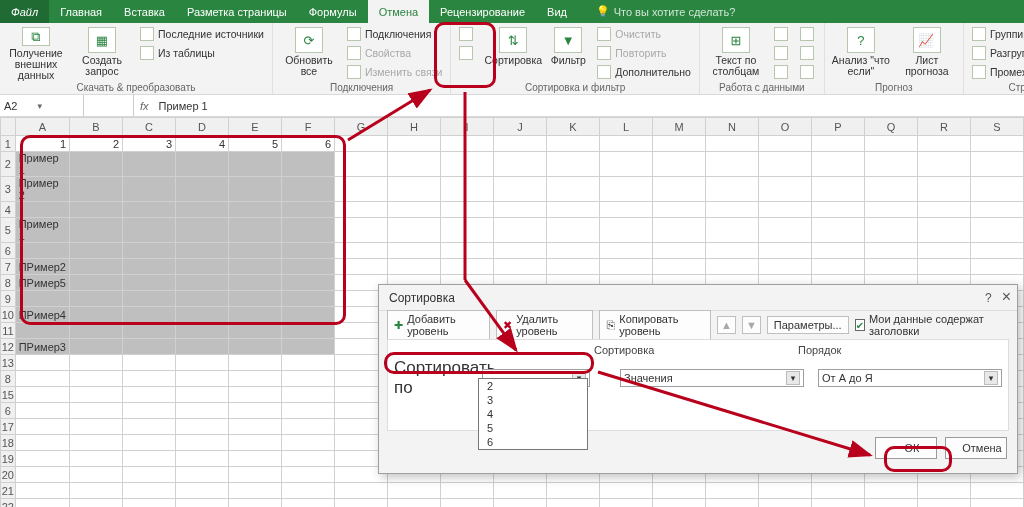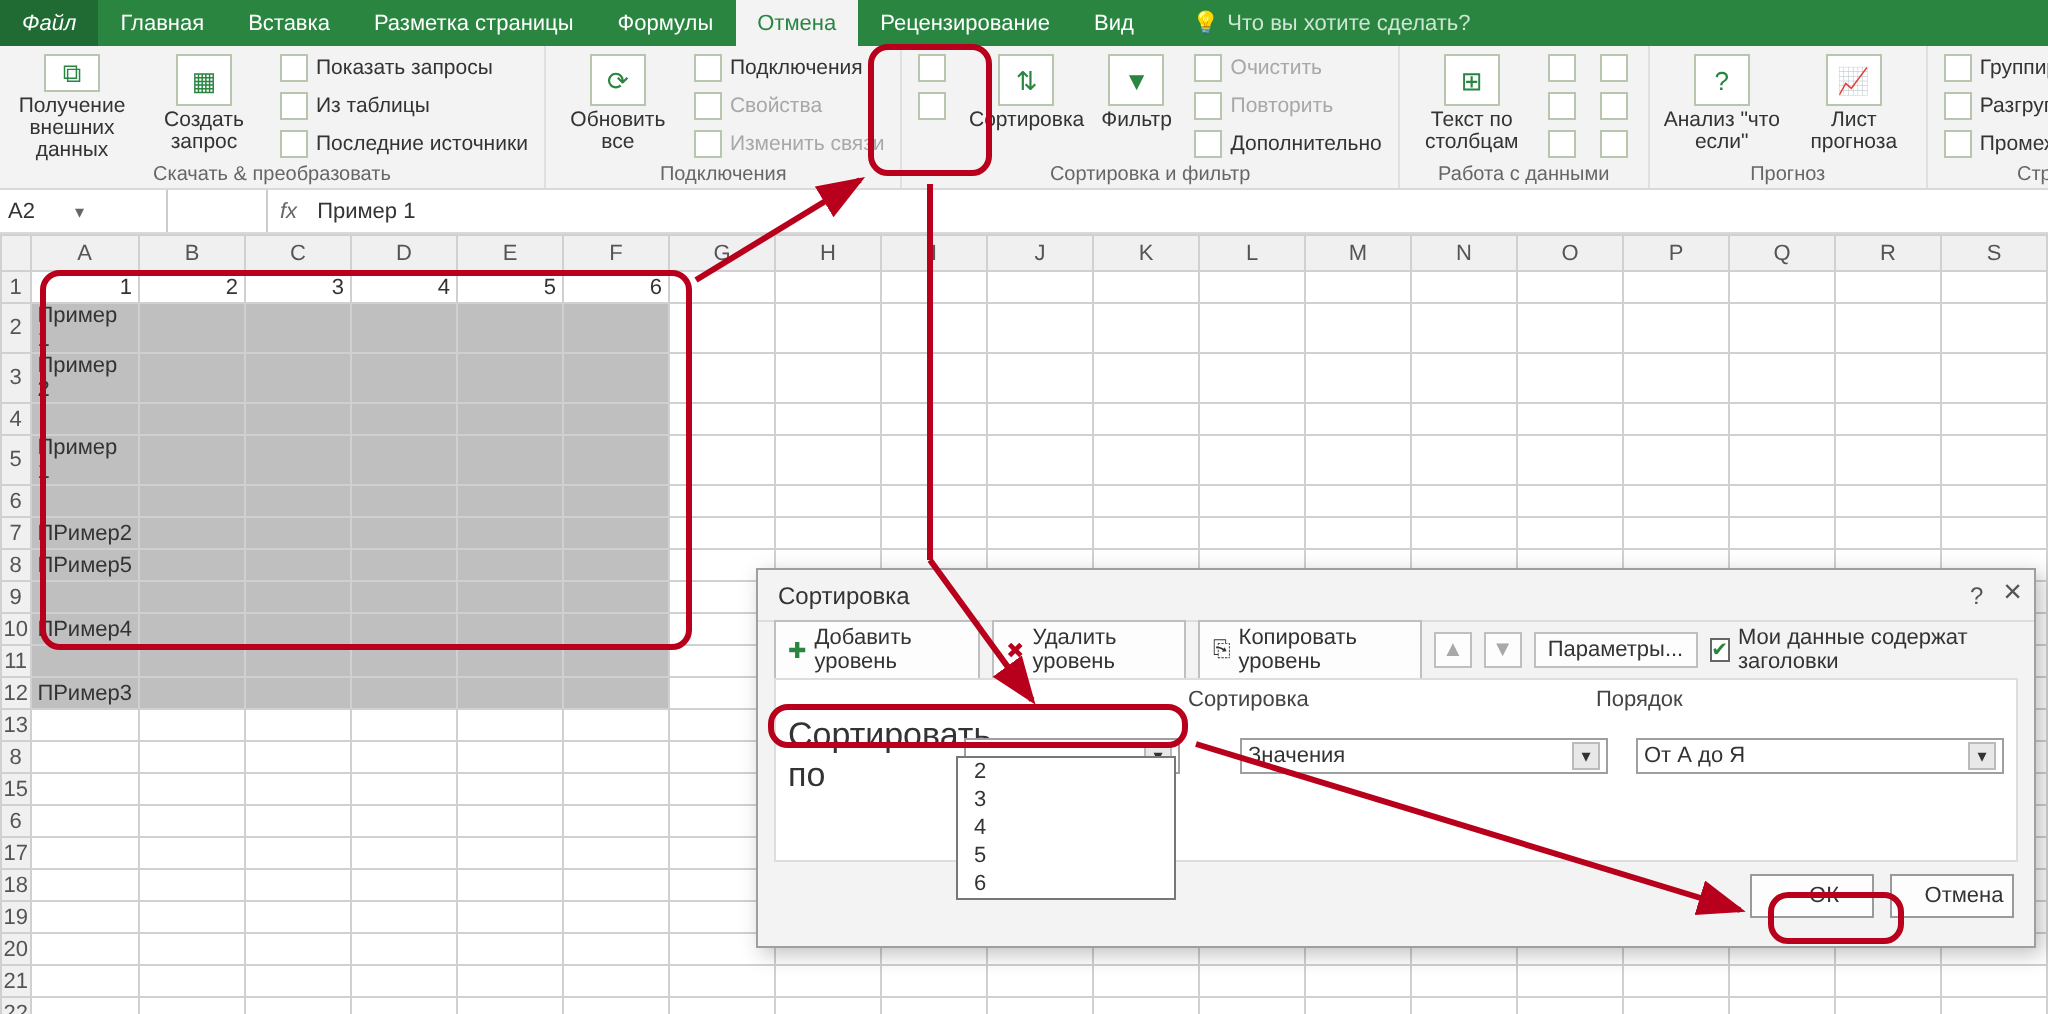--- a/index.html
+++ b/index.html
@@ -104,29 +104,25 @@
 внешних данных</span>
         </div>
       <div class="bigbtn">
           <div class="ic">▦</div>
           <span style="white-space:pre-line">Создать
 запрос</span>
         </div>
       <div class="smallstack">
         <div class="smallbtn">
             <div class="ic"></div>
-            <span>Показать запросы</span>
+            <span>Последние источники</span>
           </div>
         <div class="smallbtn">
             <div class="ic"></div>
             <span>Из таблицы</span>
-          </div>
-        <div class="smallbtn">
-            <div class="ic"></div>
-            <span>Последние источники</span>
           </div>
       </div>
     </div>
     <div class="rgroup-label">Скачать &amp; преобразовать</div>
   </div>
 
   <div class="rgroup">
     <div class="rgroup-body">
       <div class="bigbtn">
           <div class="ic">⟳</div>

